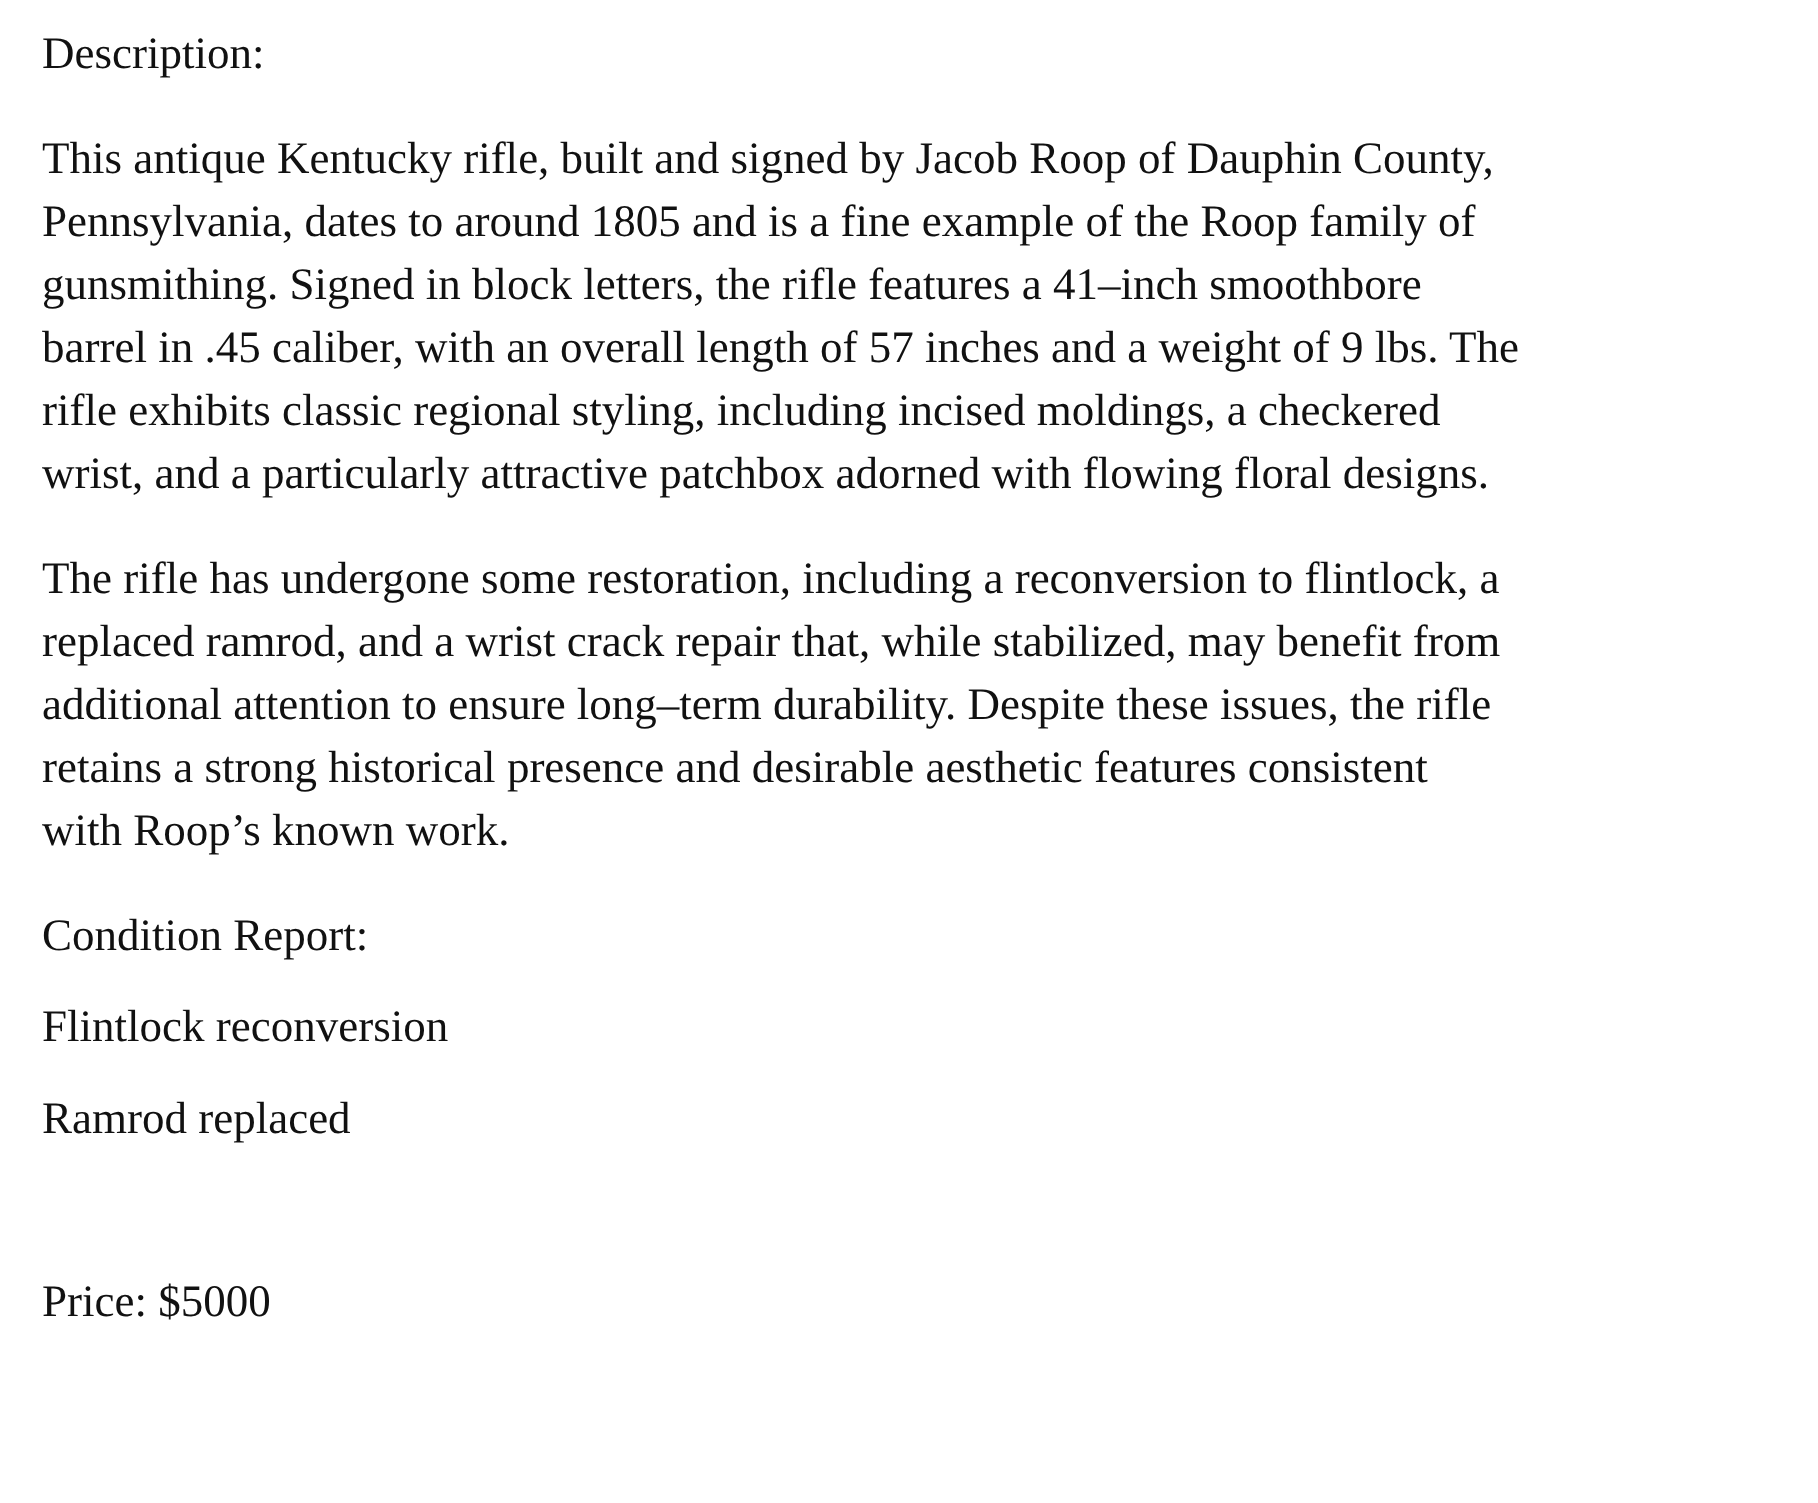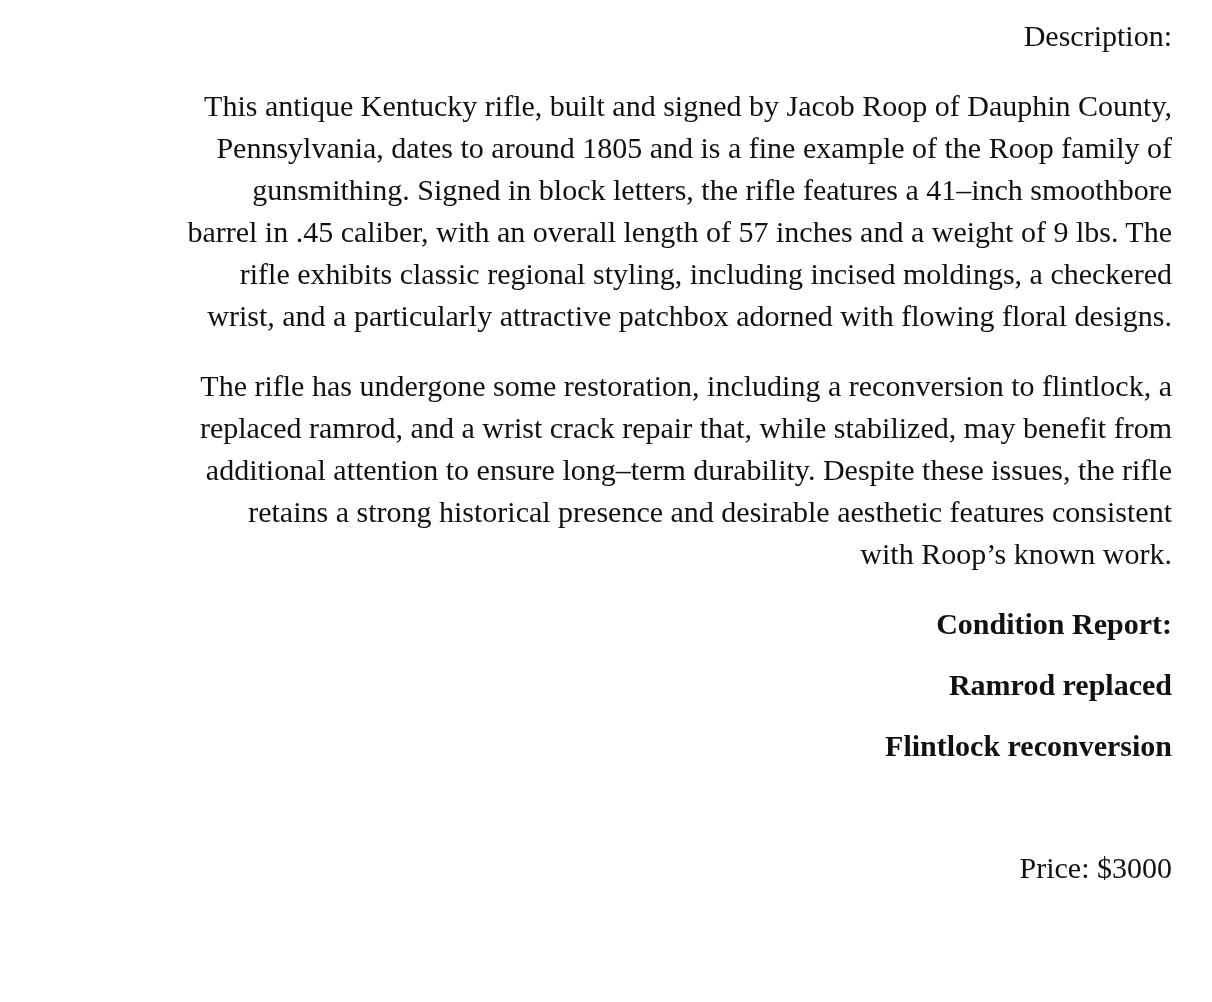--- a/index.html
+++ b/index.html
@@ -13,25 +13,23 @@
     font-family: "Liberation Serif", "DejaVu Serif", serif;
   }
   .doc {
     padding: 15px 40px 0 28px;
     font-size: 30px;
     line-height: 42px;
   }
   .doc p {
     margin: 0 0 28px 0;
     white-space: pre-line; 
-    text-align: right;
   }
   .doc p.tight {
     margin-bottom: 19px;
-    font-weight: bold;
   }
   .doc p.spacer {
     height: 42px;
     margin-bottom: 19px;
   }
 </style>
 </head>
 <body style="background: rgb(255, 255, 255); color: rgb(17, 17, 17);">
 
 <main class="doc">
@@ -46,20 +44,20 @@
 
   <p>The rifle has undergone some restoration, including a reconversion to flintlock, a
 replaced ramrod, and a wrist crack repair that, while stabilized, may benefit from
 additional attention to ensure long–term durability. Despite these issues, the rifle
 retains a strong historical presence and desirable aesthetic features consistent
 with Roop’s known work.</p>
 
   <p class="tight">Condition Report:</p>
 
 
+  <p class="tight">Flintlock reconversion</p>
+
   <p class="tight">Ramrod replaced</p>
-
-  <p class="tight">Flintlock reconversion</p>
 
   <p class="tight spacer"></p>
 
-  <p>Price: $3000</p>
+  <p>Price: $5000</p>
 </main>
 
 </body></html>

